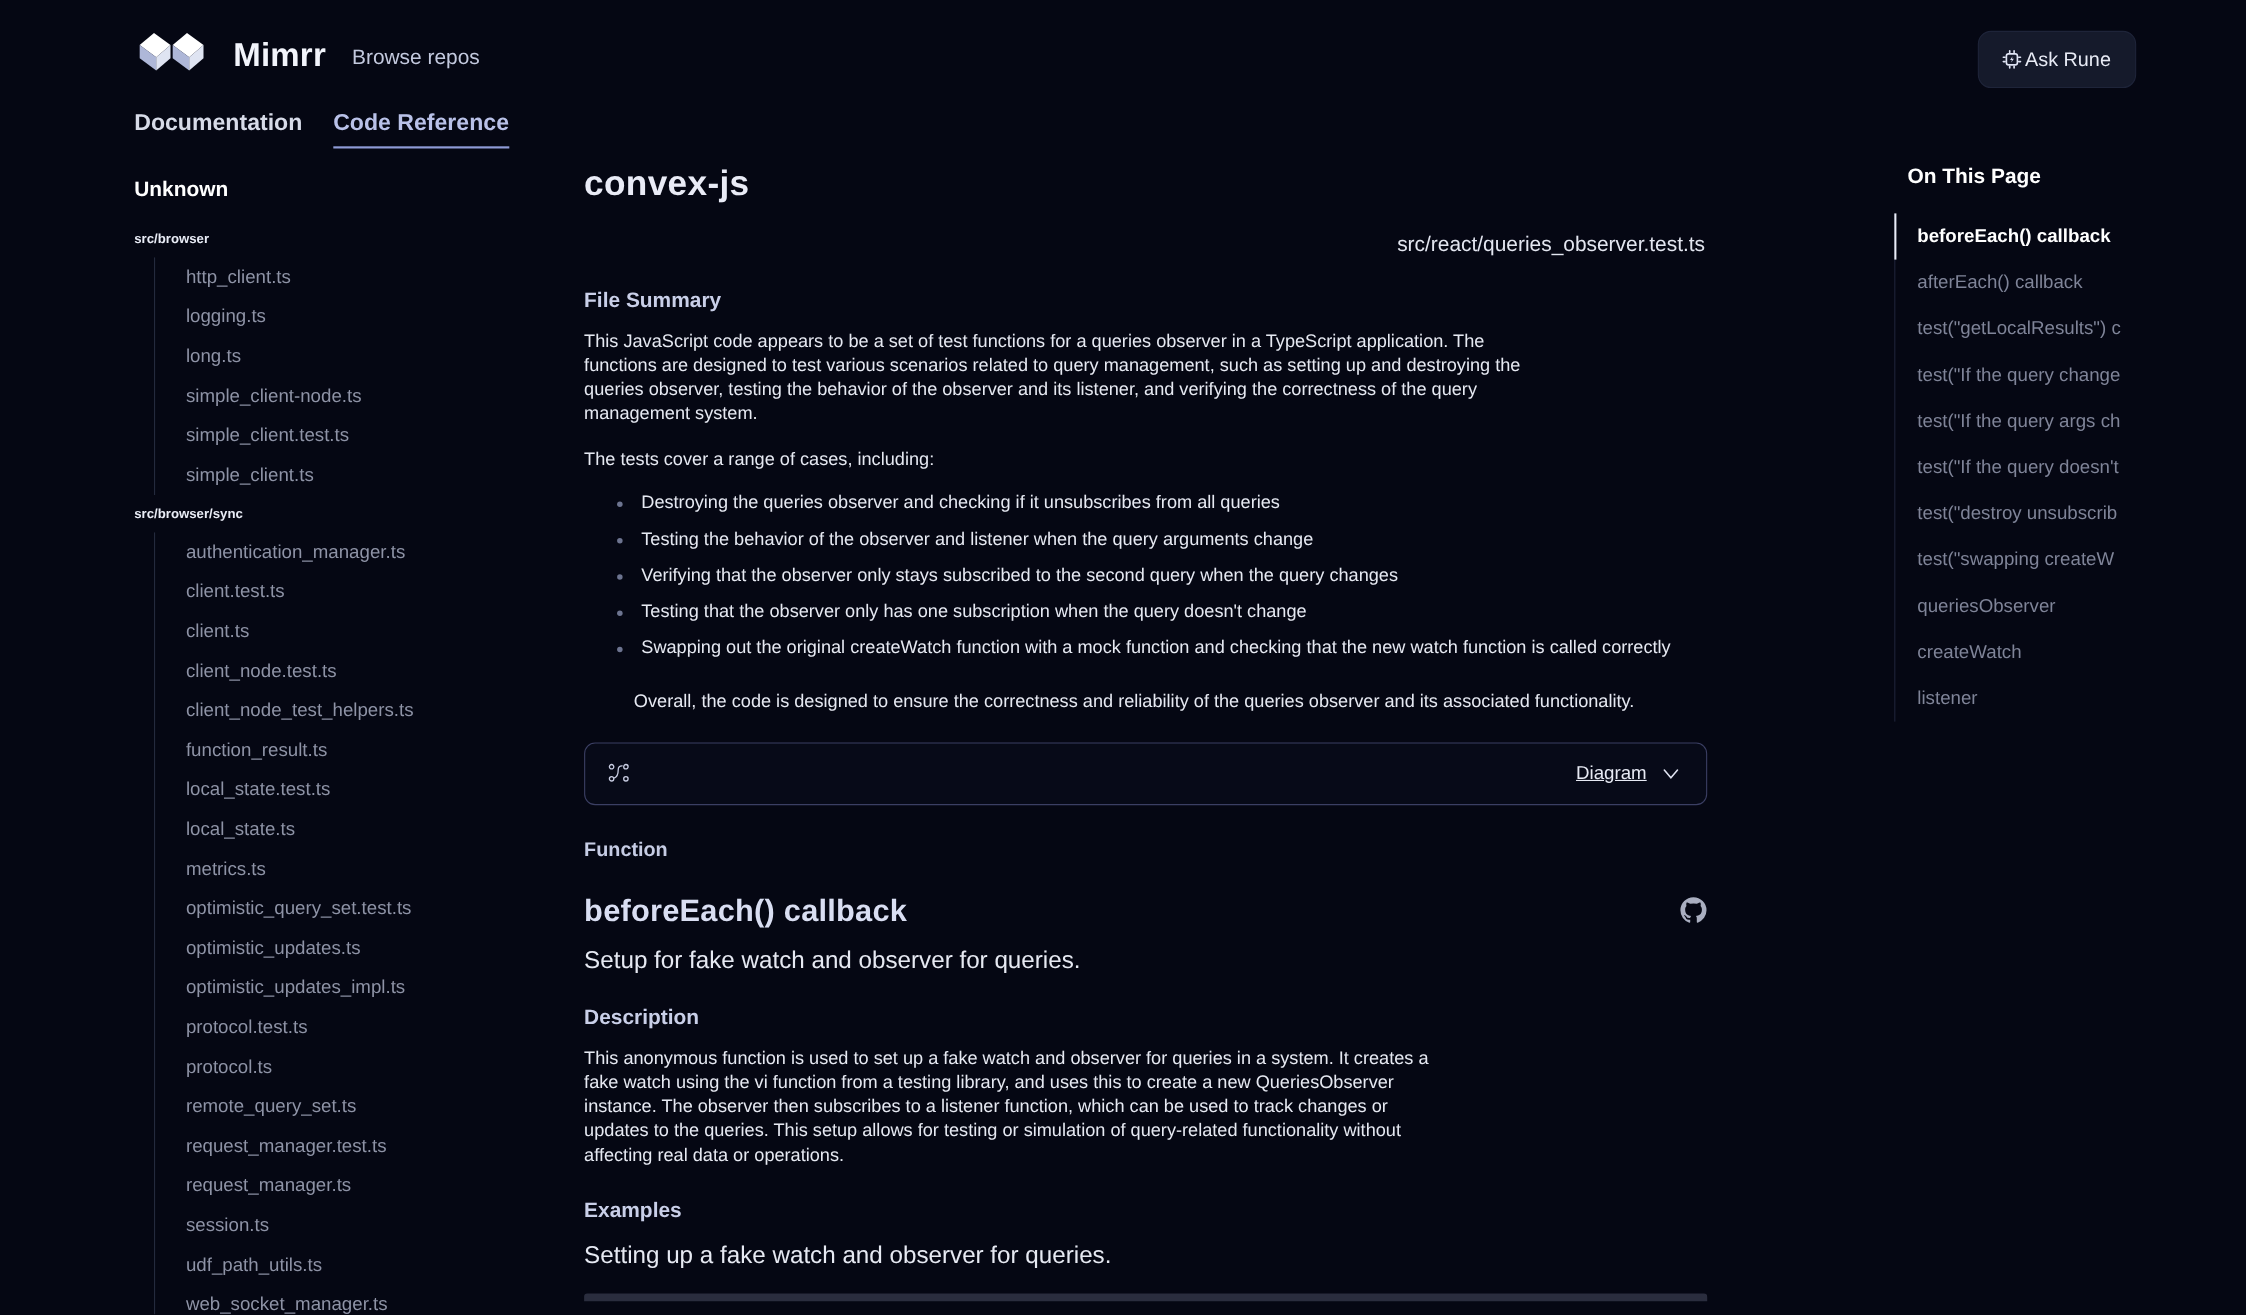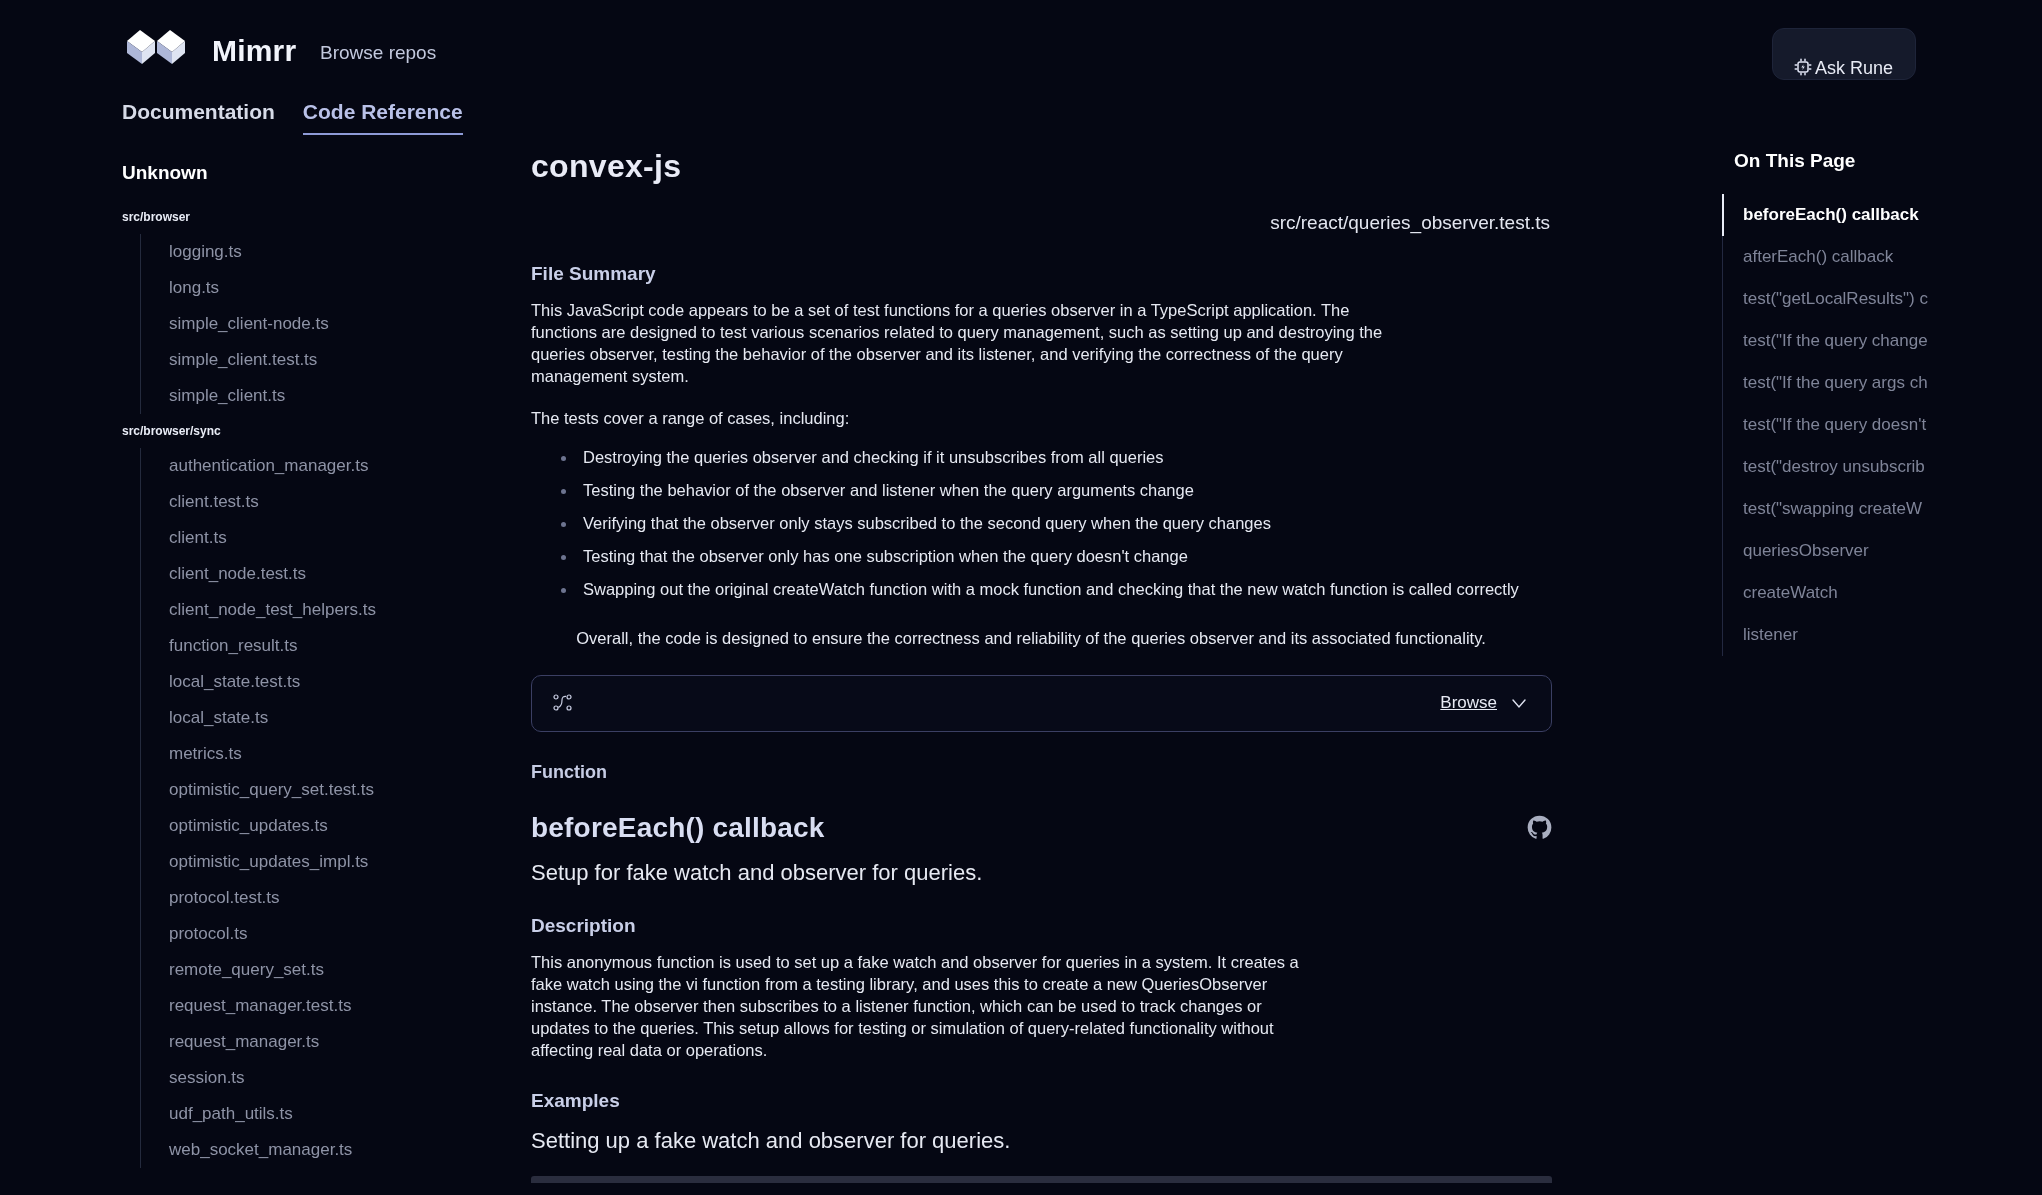--- a/index.html
+++ b/index.html
@@ -21,22 +21,22 @@
   }
   .logo-mark { width: 72px; height: 46px; display: block; }
   .brand-name {
     font-size: 30px; font-weight: 700; color: #f2f4fb; letter-spacing: .2px;
   }
   .browse-repos {
     position: absolute; left: 320px; top: 42px;
     font-size: 19px; color: #c3c9de; cursor: pointer;
   }
   .ask-rune {
-    position: absolute; right: 126px; top: 28px;
-    height: 52px; display: flex; align-items: flex-end; 
+    position: absolute; right: 100px; top: 28px;
+    height: 52px; display: flex; align-items: center; 
     padding: 0 22px 0 18px;
     background: #151a2b; border: 1px solid #1e2439; border-radius: 12px;
     color: #e8ebf5; font-size: 18px; cursor: pointer;
   }
   .ask-rune svg { width: 24px; height: 24px; display: block; }
 
   
   .tabs {
     position: absolute; top: 100px; left: 122px;
     display: flex; align-items: flex-end; gap: 28px;
@@ -197,20 +197,21 @@
   <div class="tab">Documentation</div>
   <div class="tab active">Code Reference</div>
 </div>
 
 <div class="sidebar">
   <div class="side-root">Unknown</div>
 
   <div>
     <div class="side-group">src/browser</div>
     <div class="side-children">
+      <div class="side-file">http_client.ts</div>
       <div class="side-file">logging.ts</div>
       <div class="side-file">long.ts</div>
       <div class="side-file">simple_client-node.ts</div>
       <div class="side-file">simple_client.test.ts</div>
       <div class="side-file">simple_client.ts</div>
     </div>
   </div>
 
   <div>
     <div class="side-group">src/browser/sync</div>
@@ -261,21 +262,21 @@
     <span>
       <svg class="graph-icon" viewBox="0 0 22 22" fill="none" stroke="#c8cde2" stroke-width="1.2">
         <circle cx="4" cy="5" r="2"></circle>
         <circle cx="17" cy="5" r="2"></circle>
         <circle cx="4" cy="16" r="2"></circle>
         <circle cx="17" cy="16" r="2"></circle>
         <path d="M14 4.3 Q10 4 10 8 Q10 14 6.3 15.4"></path>
       </svg>
     </span>
     <span class="diagram-right">
-      <span class="diagram-label">Browse</span>
+      <span class="diagram-label">Diagram</span>
       <span>
         <svg class="chev" viewBox="0 0 20 20" fill="none" stroke="#dfe3f1" stroke-width="1.4" stroke-linecap="round">
           <path d="M4 7 L10 14 L16 7"></path>
         </svg>
       </span>
     </span>
   </div>
 
   <div class="func-kicker">Function</div>
 

